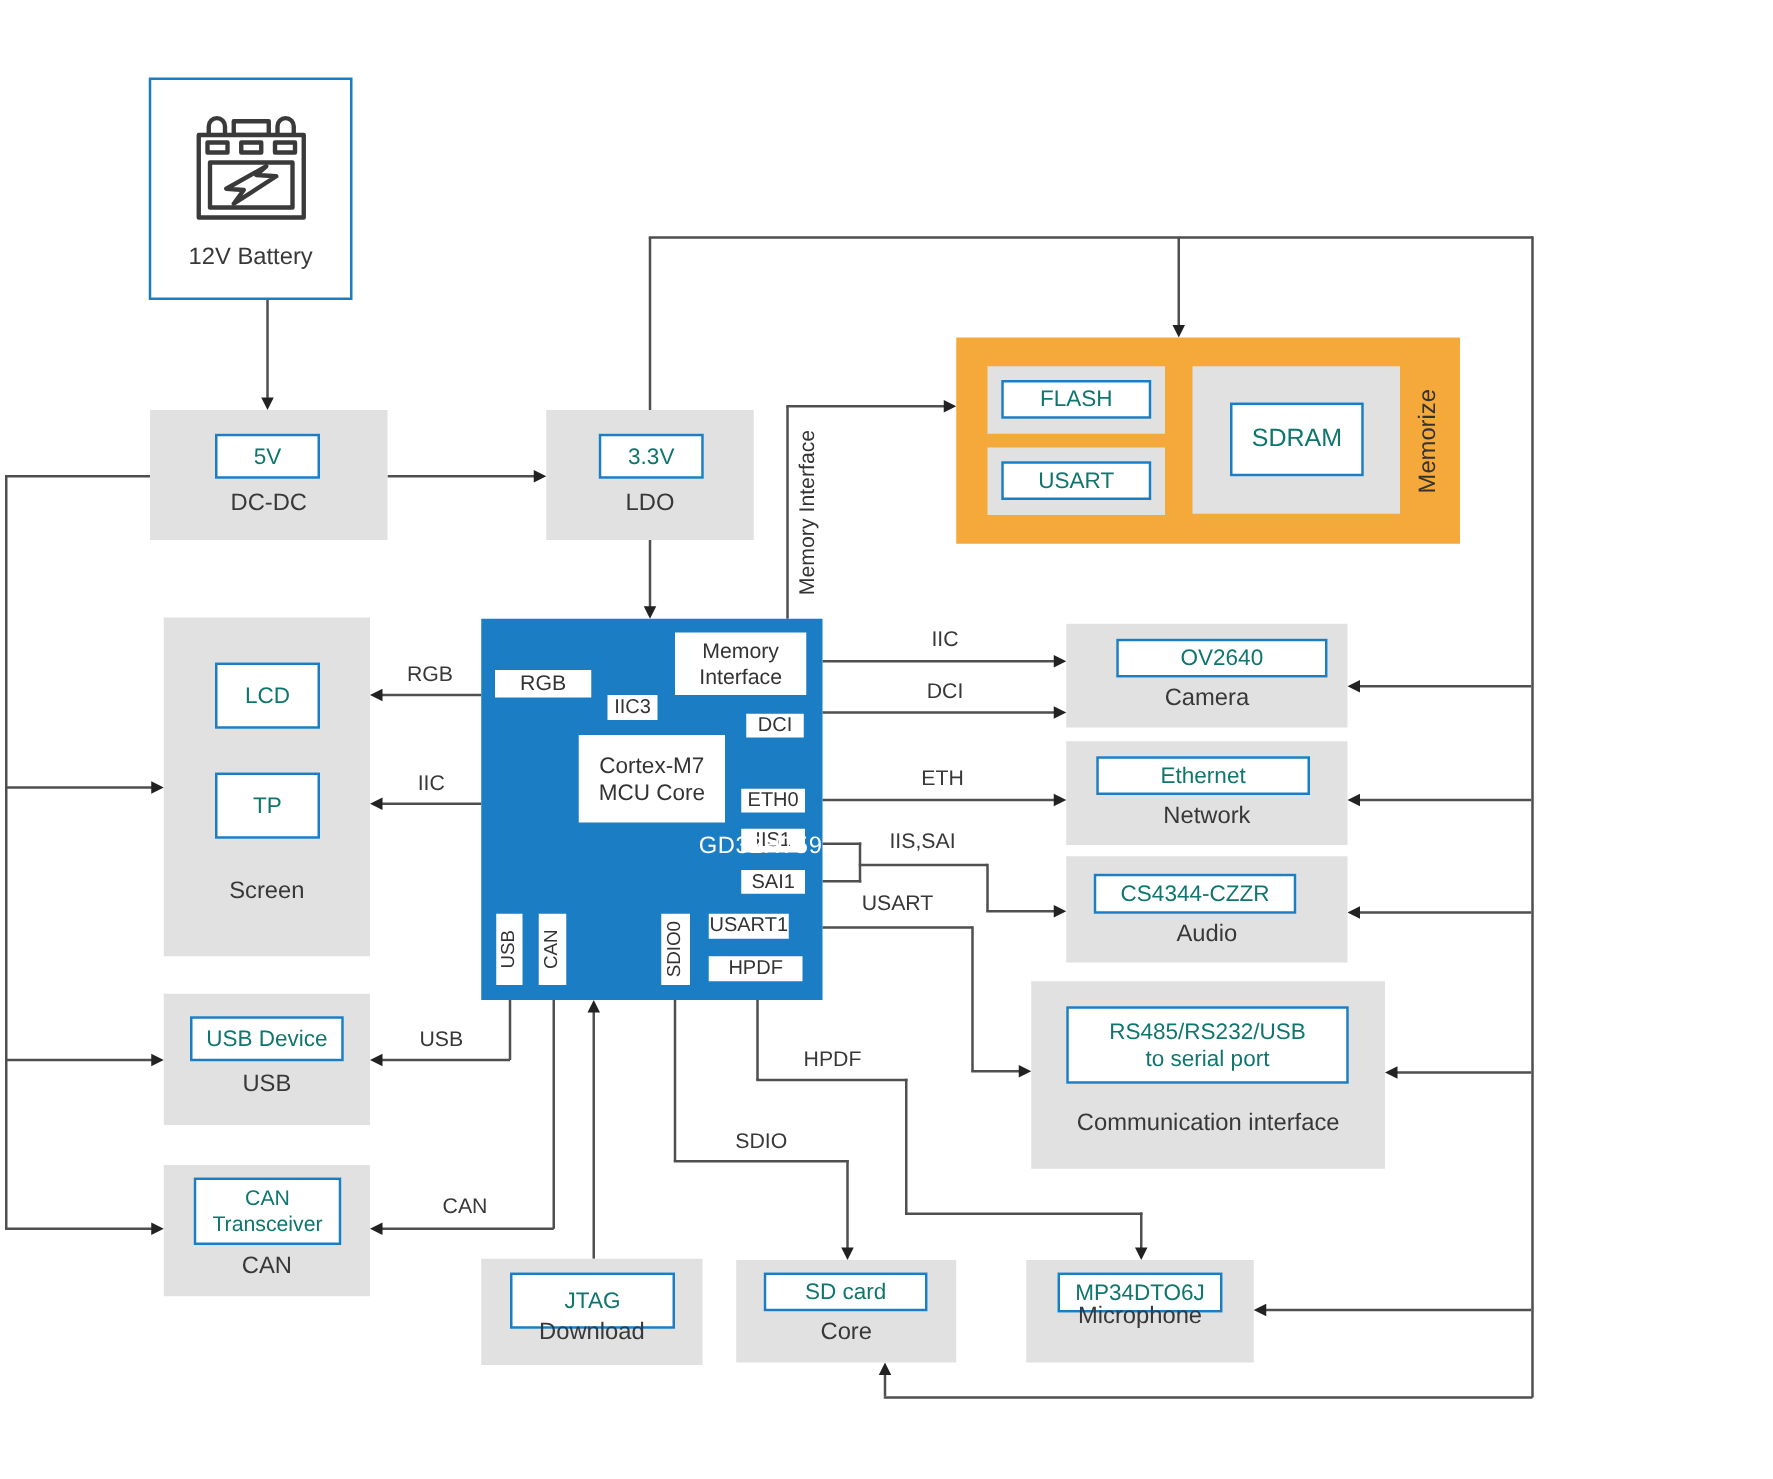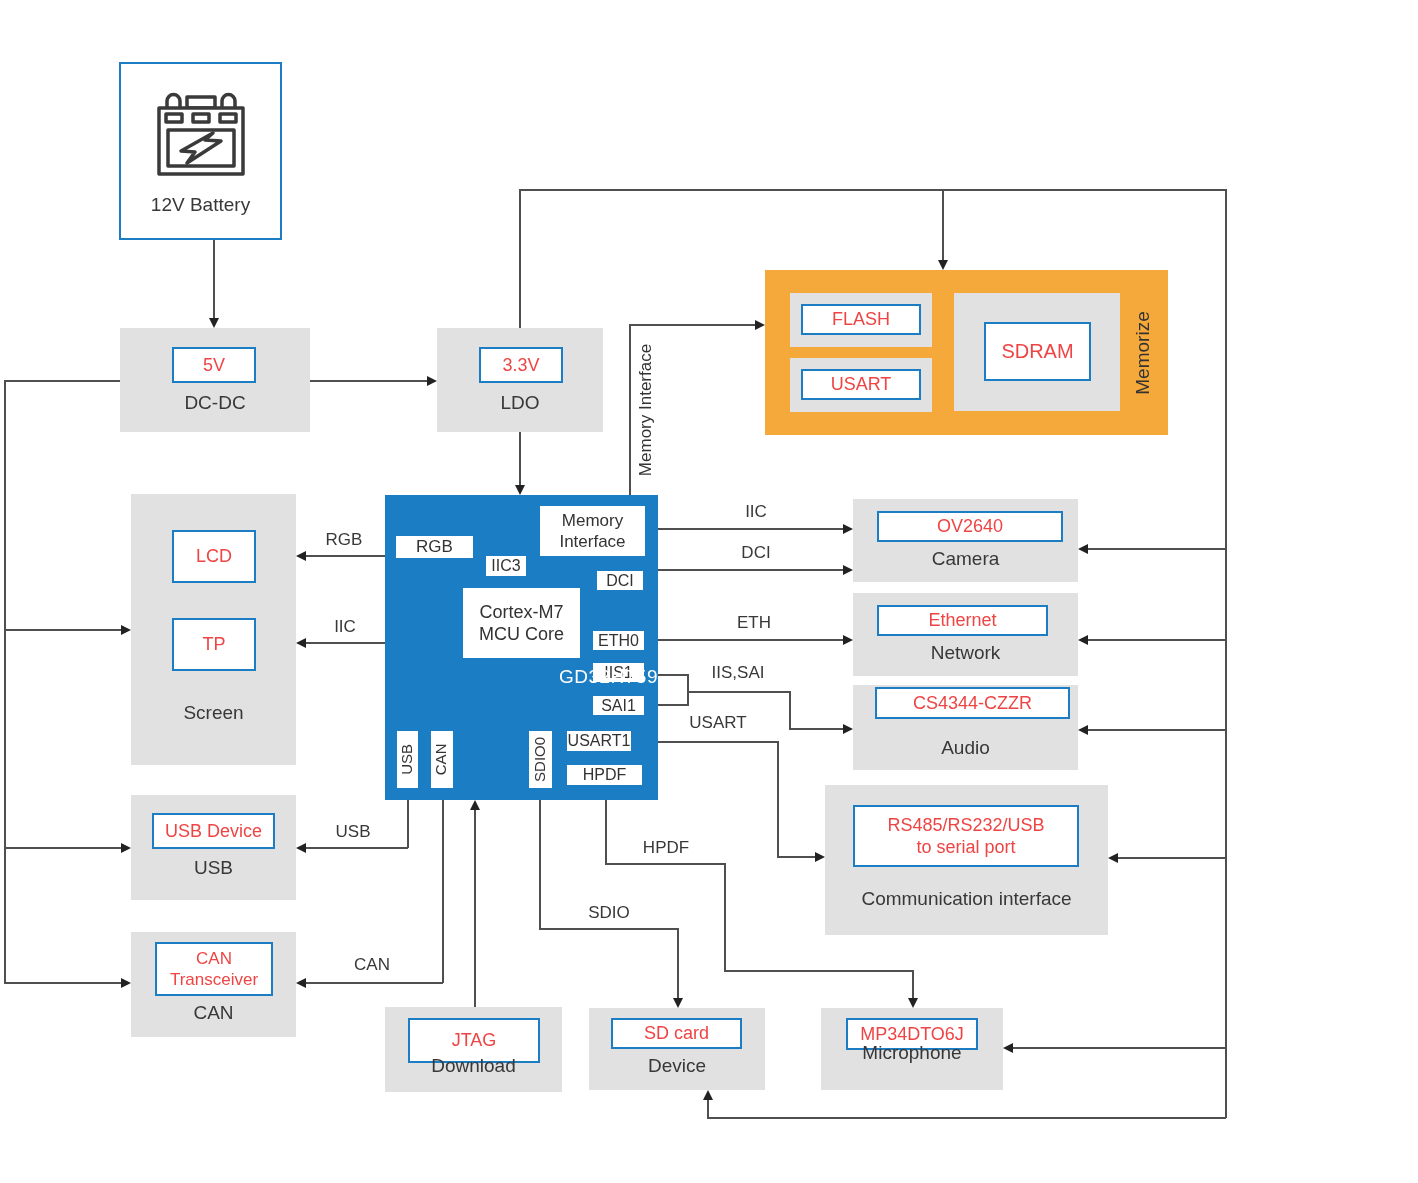--- a/index.html
+++ b/index.html
@@ -1,21 +1,21 @@
 <!DOCTYPE html>
 <html><head>
 <meta charset="utf-8">
 <style>
 *{margin:0;padding:0;box-sizing:border-box}
 body{font-family:"Liberation Sans",sans-serif;background:#fff;color:#383838}
 .canvas{position:relative;width:1418px;height:1183px;background:#fff;overflow:hidden}
 .gbox{position:absolute;background:#e1e1e1}
 .obox{position:absolute;background:#f5a93b}
 .bluebox{position:absolute;background:#1b7ec4}
-.chip{position:absolute;background:#fff;border:2px solid #1b7ec4;display:flex;flex-direction:column;align-items:center;justify-content:center;text-align:center;font-size:18px;color:#ef4444;line-height:1.25}
+.chip{position:absolute;background:#fff;border:2px solid #1b7ec4;display:flex;flex-direction:column;align-items:center;justify-content:center;text-align:center;font-size:18px;color:#0f766e;line-height:1.25}
 .blabel{position:absolute;left:0;right:0;text-align:center;font-size:19px;color:#383838}
 .port{position:absolute;background:#fff;display:flex;align-items:center;justify-content:center;text-align:center;font-size:16px;color:#333;line-height:1.25}
 .vport span{transform:rotate(-90deg);white-space:nowrap;display:inline-block;font-size:15px}
 .mcupart{position:absolute;text-align:right;color:#fff;font-size:19px;letter-spacing:.5px}
 .wlabel{position:absolute;width:80px;text-align:center;font-size:17px;color:#383838;white-space:nowrap}
 .rlabel{position:absolute;display:flex;align-items:center;justify-content:center;font-size:17px;color:#333}
 .rlabel span{transform:rotate(-90deg);white-space:nowrap;display:inline-block}
 .h{position:absolute;height:2px;background:#4f4f4f}
 .v{position:absolute;width:2px;background:#4f4f4f}
 .tr{position:absolute;width:0;height:0}
@@ -244,46 +244,46 @@
     <div class="chip" style="left:23px;top:11px;width:132px;height:45px">
         <span>JTAG</span>
       </div>
     <div class="blabel" style="top:48px">Download</div>
   </div>
 
   <div class="gbox" style="left:589px;top:1008px;width:176px;height:82px">
     <div class="chip" style="left:22px;top:10px;width:131px;height:31px">
         <span>SD card</span>
       </div>
-    <div class="blabel" style="top:47px">Device</div>
+    <div class="blabel" style="top:47px">Core</div>
   </div>
 
   <div class="gbox" style="left:821px;top:1008px;width:182px;height:82px">
     <div class="chip" style="left:25px;top:10px;width:132px;height:32px">
         <span>MP34DTO6J</span>
       </div>
     <div class="blabel" style="top:34px">Microphone</div>
   </div>
 
   <div class="gbox" style="left:853px;top:499px;width:225px;height:83px">
-    <div class="chip" style="left:24px;top:12px;width:186px;height:31px">
+    <div class="chip" style="left:40px;top:12px;width:169px;height:31px">
         <span>OV2640</span>
       </div>
     <div class="blabel" style="top:49px">Camera</div>
   </div>
 
   <div class="gbox" style="left:853px;top:593px;width:225px;height:83px">
     <div class="chip" style="left:24px;top:12px;width:171px;height:31px">
         <span>Ethernet</span>
       </div>
     <div class="blabel" style="top:49px">Network</div>
   </div>
 
   <div class="gbox" style="left:853px;top:685px;width:225px;height:85px">
-    <div class="chip" style="left:22px;top:2px;width:195px;height:32px">
+    <div class="chip" style="left:22px;top:14px;width:162px;height:32px">
         <span>CS4344-CZZR</span>
       </div>
     <div class="blabel" style="top:52px">Audio</div>
   </div>
 
   <div class="gbox" style="left:825px;top:785px;width:283px;height:150px">
     <div class="chip" style="left:28px;top:20px;width:226px;height:62px">
       <span>RS485/RS232/USB</span>
       <span>to serial port</span>
     </div>

